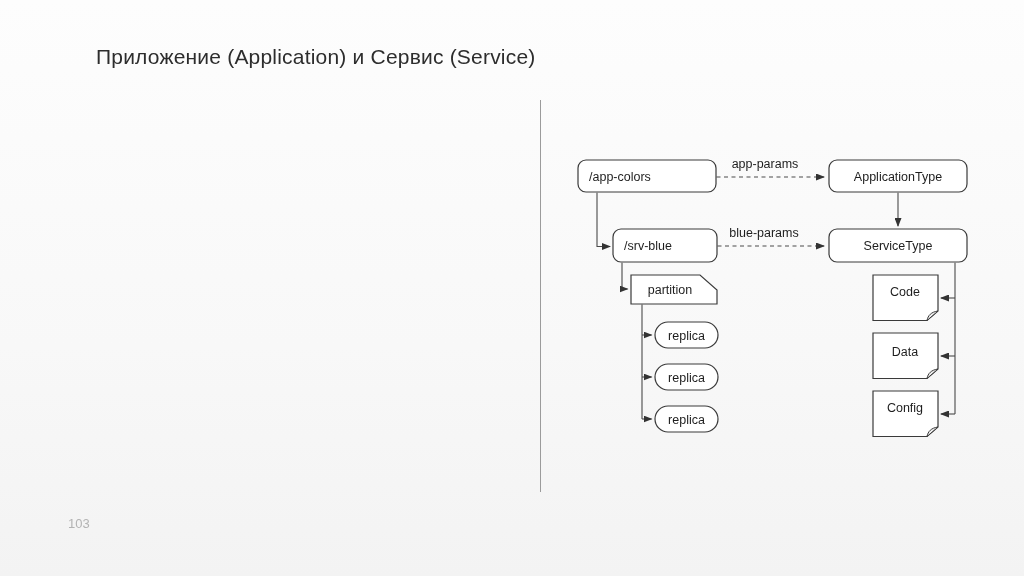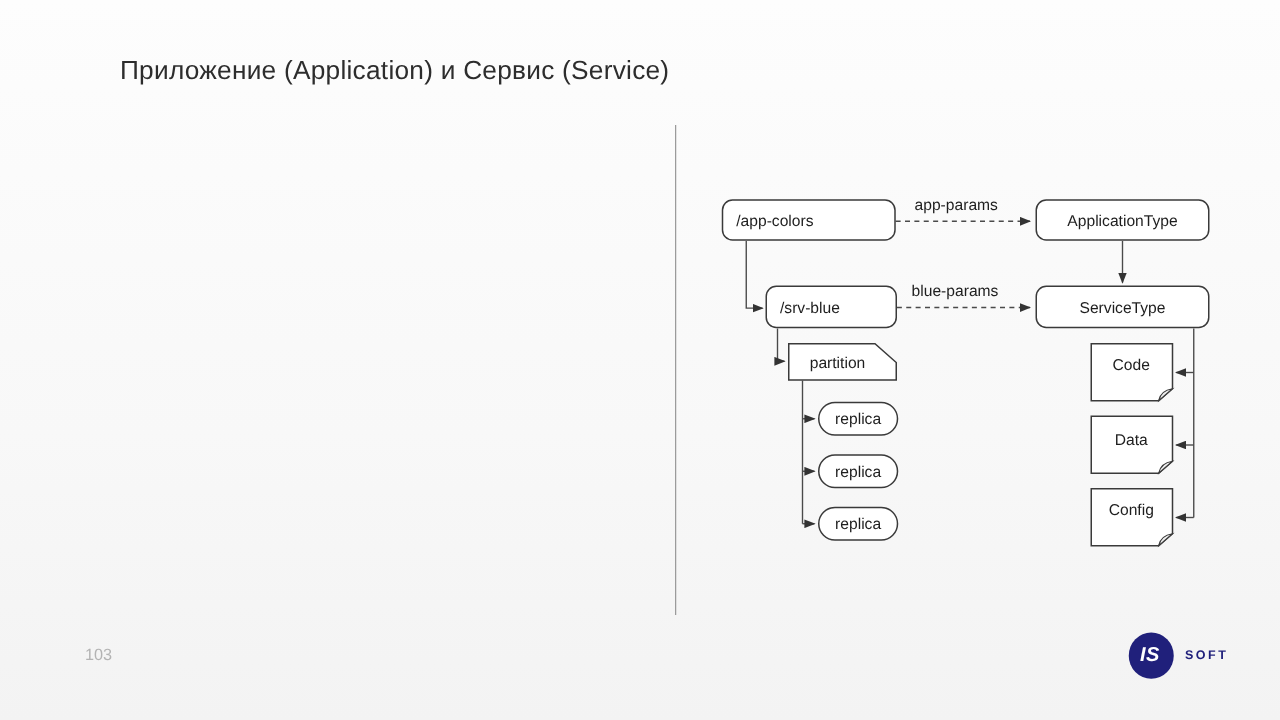--- a/index.html
+++ b/index.html
@@ -129,20 +129,14 @@
 
     <g>
       <path class="node-shape" d="M873,391 H938 V427 L927,436.5 H873 Z"></path>
       <path class="fold" d="M938,427 C931,428 928,431.5 927,436.5 Z"></path>
       <text x="905" y="412" text-anchor="middle">Config</text>
     </g>
   </svg>
 
   <div class="pagenum">103</div>
 
-  <div class="logo">
-    <div class="logo-mark">
-      <span class="logo-is">IS</span>
-    </div>
-    <div class="logo-text">SOFT</div>
-  </div>
 
 </div>
 
 </body></html>

